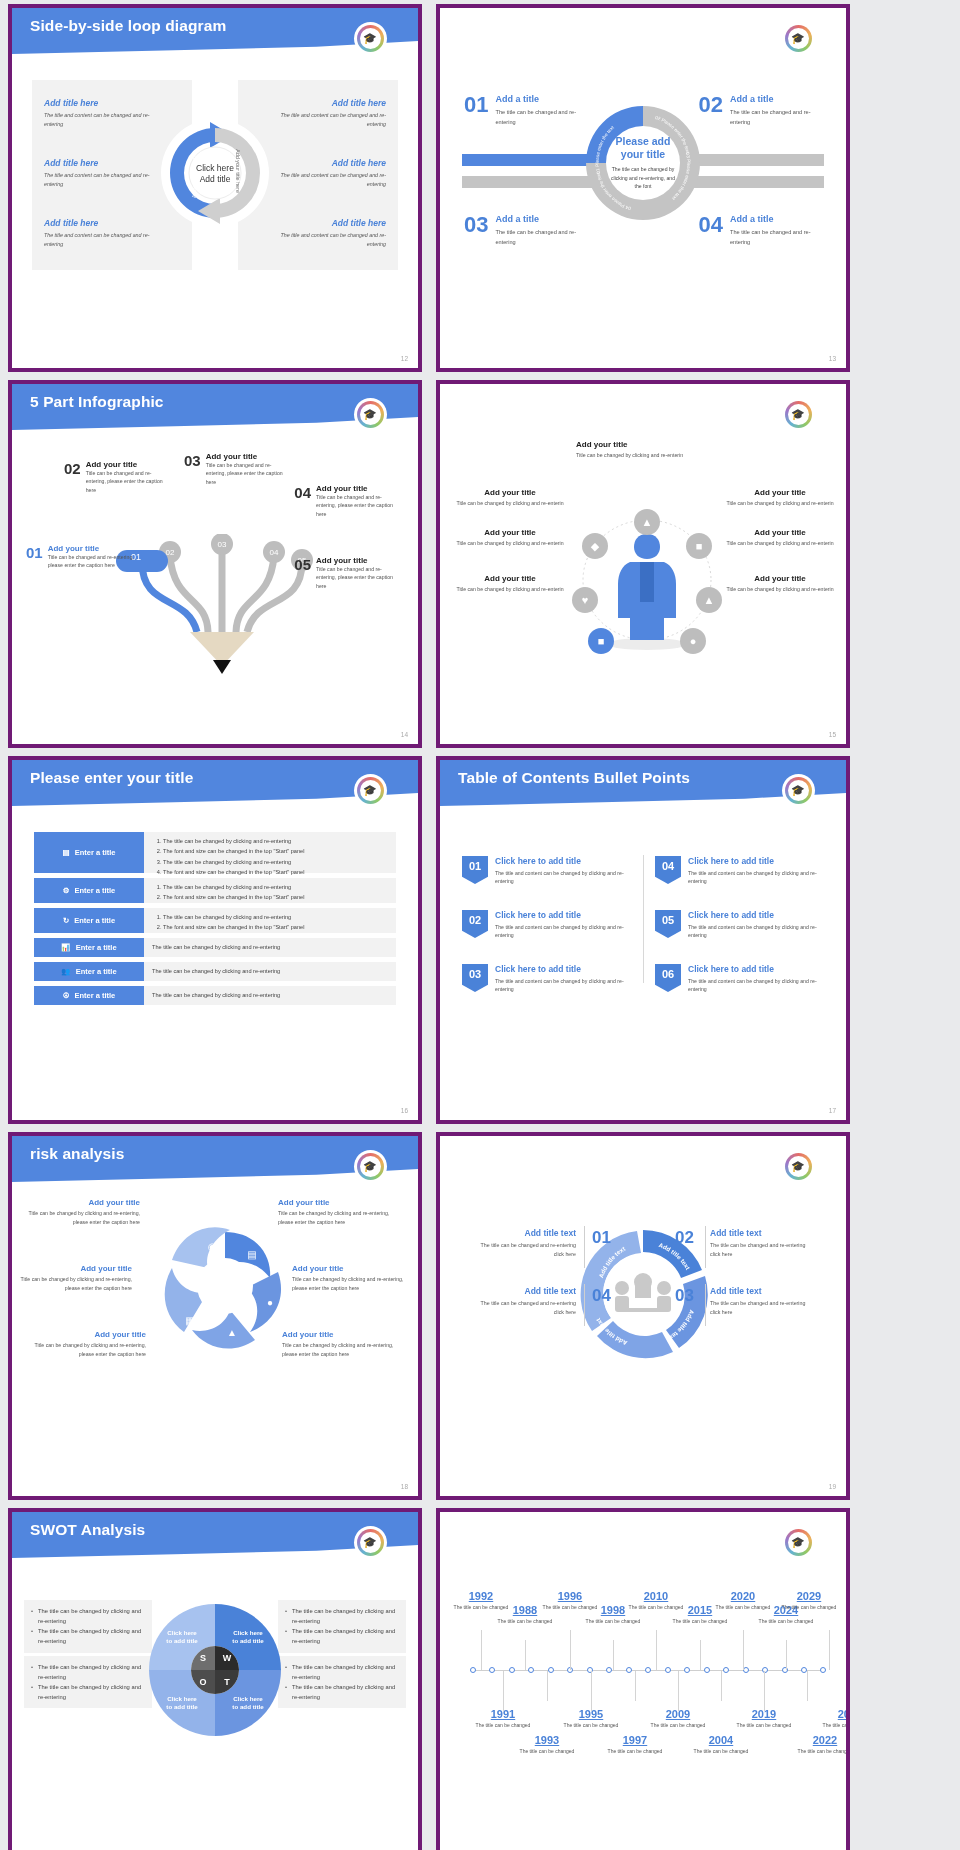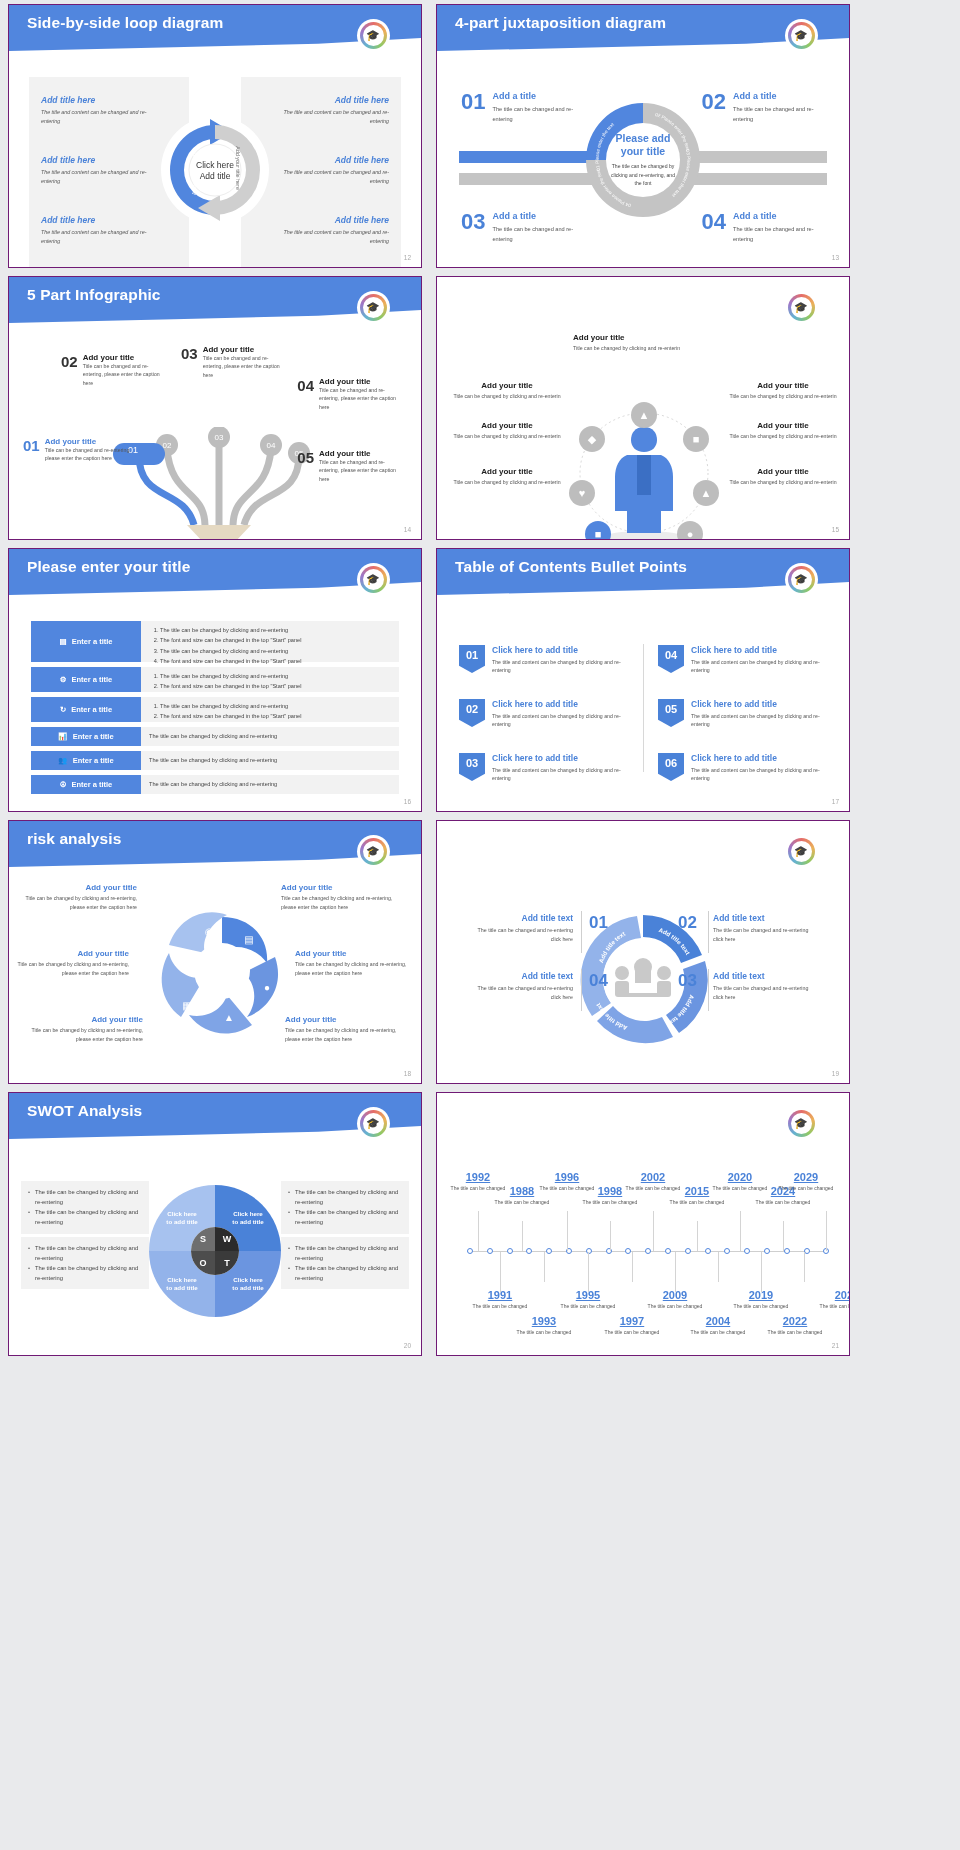--- a/index.html
+++ b/index.html
@@ -4,22 +4,22 @@
 <style>
   * { box-sizing: border-box; margin:0; padding:0; }
   body {
     width:960px; height:1850px; background:#e9eaec;
     font-family:"Liberation Sans", sans-serif;
     overflow:hidden;
   }
   .grid { display:grid; grid-template-columns: 414px 414px; gap:8px 14px;
           padding:4px 8px; }
   .slide {
-    width:414px; height:264px; background:#fff; position:relative;
-    overflow:hidden; border:1px solid #701a75;
+    width:414px; height:368px; background:#fff; position:relative;
+    overflow:hidden; border:4px solid #701a75;
   }
   .hdr { position:absolute; top:0; left:0; width:100%; height:46px; }
   .hdr .band {
     position:absolute; top:0; left:0; width:100%; height:46px;
     background:#5186de;
     clip-path: polygon(0 0,100% 0,100% 72%, 75% 84%, 40% 92%, 0 100%);
   }
   .hdr h1 {
     position:absolute; left:18px; top:9px; color:#fff;
     font-size:15.5px; font-weight:bold; letter-spacing:.1px;
@@ -178,24 +178,20 @@
         <text x="36" y="58" fill="#fff" font-size="5.4" font-family="Liberation Sans" transform="rotate(-90 36 58)" text-anchor="middle">Add your title here</text>
         <text x="76" y="53" fill="#6f6f6f" font-size="5.4" font-family="Liberation Sans" transform="rotate(90 76 53)" text-anchor="middle">Add your title here</text>
         <text x="55" y="53" text-anchor="middle" font-size="8.5" fill="#333">Click here</text>
         <text x="55" y="64" text-anchor="middle" font-size="8.5" fill="#333">Add title</text>
       </svg>
     </div>
     <div class="pg">12</div>
   </div>
 
   <div class="slide s13">
-    <div class="hdr">
-        <div class="band"></div>
-      <h1>4-part juxtaposition diagram</h1>
-      </div>
     <div class="badge">
       <div class="ring"></div>
         <div class="inner"></div>
         <span class="cap">🎓</span>
       </div>
 
     <div class="bar" style="left:22px;top:146px;width:185px;background:#5186de;"></div>
     <div class="bar" style="left:22px;top:168px;width:185px;background:#c4c4c4;"></div>
     <div class="bar" style="right:22px;top:146px;width:185px;background:#c4c4c4;"></div>
     <div class="bar" style="right:22px;top:168px;width:185px;background:#c4c4c4;"></div>
@@ -766,21 +762,21 @@
       </div>
     <div class="ev" style="left:101px;top:78px">
       <div class="y">1996</div>
       <div class="d">The title can be changed</div>
       </div>
     <div class="ev" style="left:144px;top:92px">
       <div class="y">1998</div>
       <div class="d">The title can be changed</div>
       </div>
     <div class="ev" style="left:187px;top:78px">
-      <div class="y">2002</div>
+      <div class="y">2010</div>
       <div class="d">The title can be changed</div>
       </div>
     <div class="ev" style="left:231px;top:92px">
       <div class="y">2015</div>
       <div class="d">The title can be changed</div>
       </div>
     <div class="ev" style="left:274px;top:78px">
       <div class="y">2020</div>
       <div class="d">The title can be changed</div>
       </div>
@@ -814,21 +810,21 @@
       <div class="d">The title can be changed</div>
       </div>
     <div class="ev" style="left:252px;top:222px">
       <div class="y">2004</div>
       <div class="d">The title can be changed</div>
       </div>
     <div class="ev" style="left:295px;top:196px">
       <div class="y">2019</div>
       <div class="d">The title can be changed</div>
       </div>
-    <div class="ev" style="left:329px;top:222px">
+    <div class="ev" style="left:356px;top:222px">
       <div class="y">2022</div>
       <div class="d">The title can be changed</div>
       </div>
     <div class="ev" style="left:381px;top:196px">
       <div class="y">2025</div>
       <div class="d">The title can be changed</div>
       </div>
 
     <div class="pg">21</div>
   </div>

